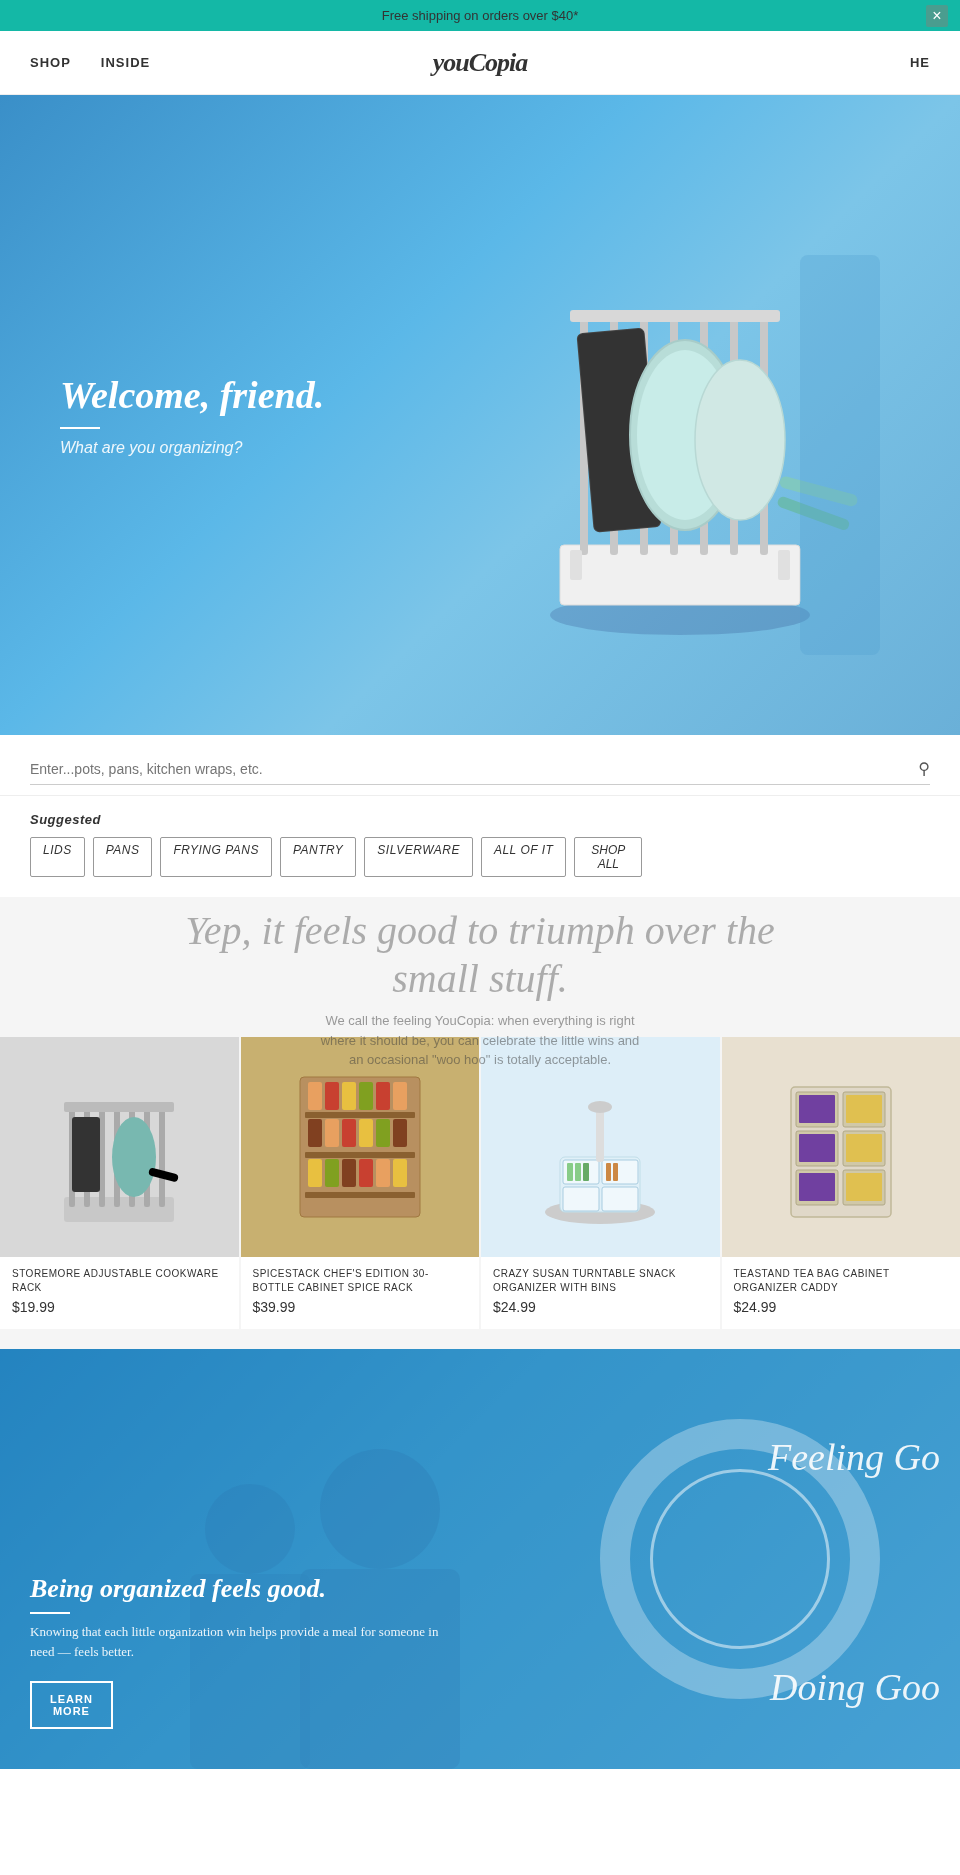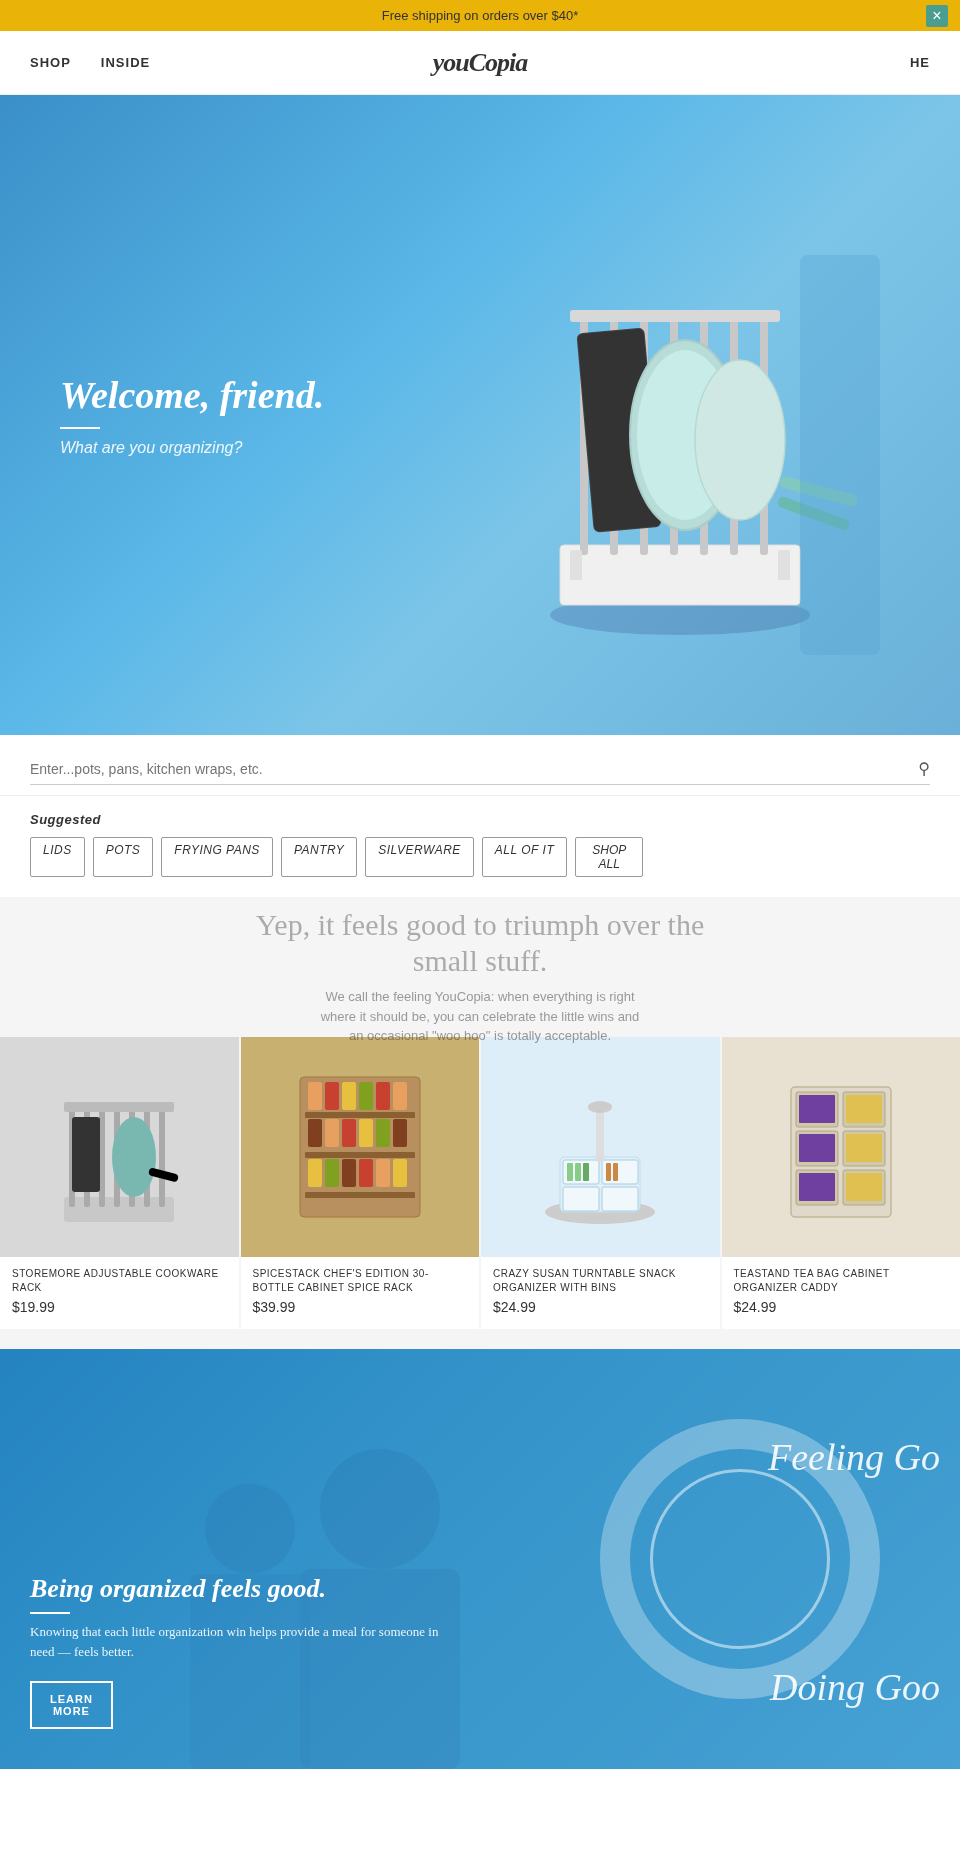--- a/index.html
+++ b/index.html
@@ -1,20 +1,20 @@
 <!DOCTYPE html>
 <html><head>
   <meta charset="utf-8">
   <style>
     * { margin: 0; padding: 0; box-sizing: border-box; }
     body { font-family: Arial, sans-serif; background: #fff; width: 960px; }
 
     
     .announcement-bar {
-      background: #eab308;
+      background: #14b8a6;
       text-align: center;
       padding: 8px;
       font-size: 13px;
       color: #333;
       position: relative;
     }
     .announcement-close {
       position: absolute;
       right: 12px;
       top: 50%;
@@ -195,21 +195,22 @@
     .products-overlay-text {
       position: absolute;
       top: 10px;
       left: 50%;
       transform: translateX(-50%);
       width: 100%;
       text-align: center;
       z-index: 2;
     }
     .overlay-heading {
-      font-size: 30px;
+      font-size: 40px;
+      font-style: italic;
       font-family: Georgia, serif;
       color: rgba(60,60,60,0.4);
       line-height: 1.2;
     }
     .overlay-body {
       font-size: 13px;
       color: rgba(60,60,60,0.5);
       max-width: 320px;
       margin: 8px auto 0;
       line-height: 1.5;
@@ -427,21 +428,21 @@
   <div class="search-bar">
     <input class="search-input" type="text" placeholder="Enter...pots, pans, kitchen wraps, etc." style="">
     <span class="search-icon">⚲</span>
   </div>
 </section>
 
 <section class="suggested-section">
   <div class="suggested-label">Suggested</div>
   <div class="tags-row">
     <div class="tag">LIDS</div>
-    <div class="tag">POTS</div>
+    <div class="tag">PANS</div>
     <div class="tag">FRYING PANS</div>
     <div class="tag">PANTRY</div>
     <div class="tag">SILVERWARE</div>
     <div class="tag">ALL OF IT</div>
     <div class="tag-shopall">SHOP<br>ALL</div>
   </div>
 </section>
 
 <section class="products-section">
 

